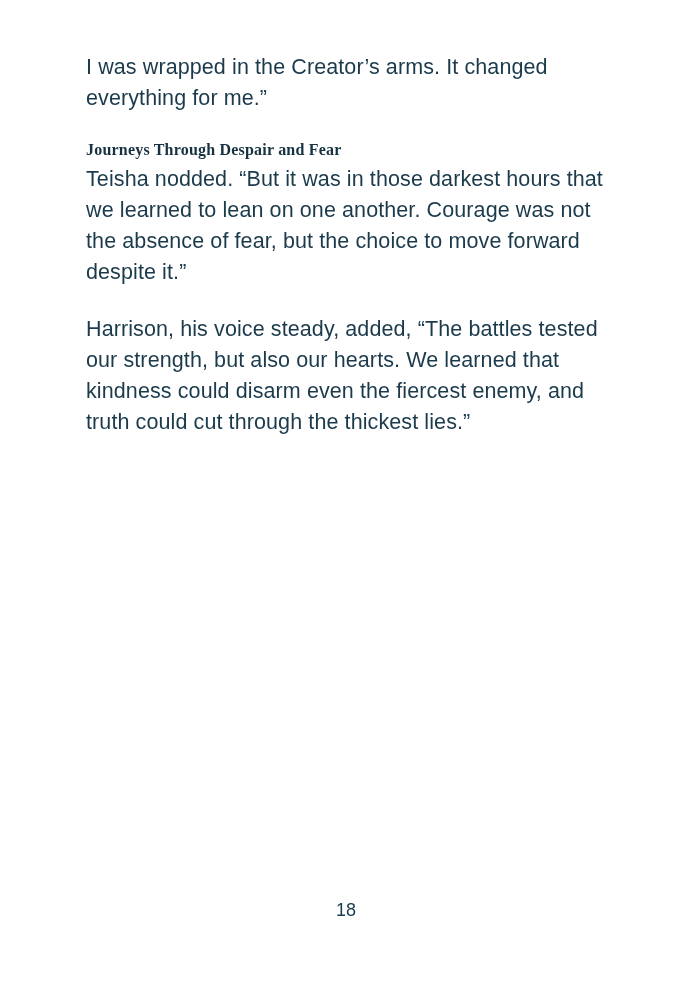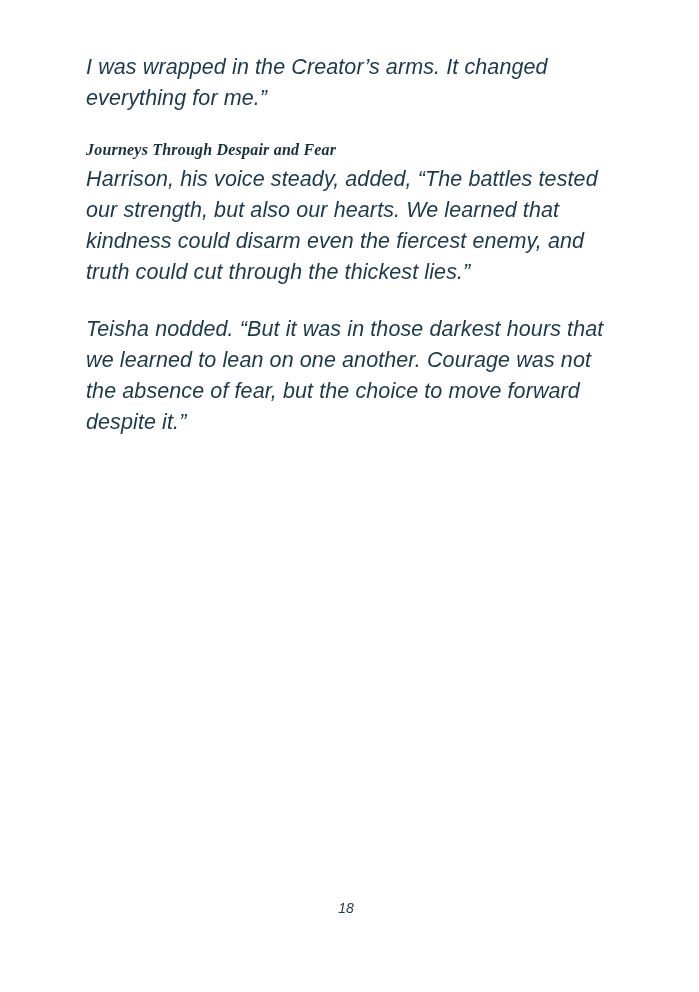--- a/index.html
+++ b/index.html
@@ -13,21 +13,20 @@
     font-family: "Liberation Sans", sans-serif;
     color: #1b3a4b;
     overflow: hidden;
   }
   .page {
     position: relative;
     width: 691px;
     height: 992px;
     box-sizing: border-box;
     padding: 52px 86px 0 86px;
-    font-style: italic;
   }
   .body-text {
     font-size: 21.5px;
     line-height: 31px;
     color: #1b3a4b;
     letter-spacing: 0.1px;
     margin: 0 0 22px 0;
     max-width: 530px;
   }
   .para-continued {
@@ -46,37 +45,37 @@
   }
   .spacer-para {
     margin-bottom: 26px;
   }
   .page-number {
     position: absolute;
     left: 1px;
     right: 0;
     top: 900px;
     text-align: center;
-    font-size: 14px;
+    font-size: 18px;
     color: #1b3a4b;
     font-family: "Liberation Sans", sans-serif;
   }
 </style>
 </head>
 <body>
 
 <div class="page">
 
   <p class="body-text para-continued">I was wrapped in the Creator’s arms. It changed everything for me.”</p>
 
   <div class="heading-block">
     <h2 class="section-heading">Journeys Through Despair and Fear</h2>
   </div>
 
 
 
+  <p class="body-text spacer-para">Teisha nodded. “But it was in those darkest hours that we learned to lean on one another. Courage was not the absence of fear, but the choice to move forward despite it.”</p>
+
   <p class="body-text spacer-para">Harrison, his voice steady, added, “The battles tested our strength, but also our hearts. We learned that kindness could disarm even the fiercest enemy, and truth could cut through the thickest lies.”</p>
-
-  <p class="body-text spacer-para">Teisha nodded. “But it was in those darkest hours that we learned to lean on one another. Courage was not the absence of fear, but the choice to move forward despite it.”</p>
 
   <div class="page-number">18</div>
 
 </div>
 
 </body></html>

